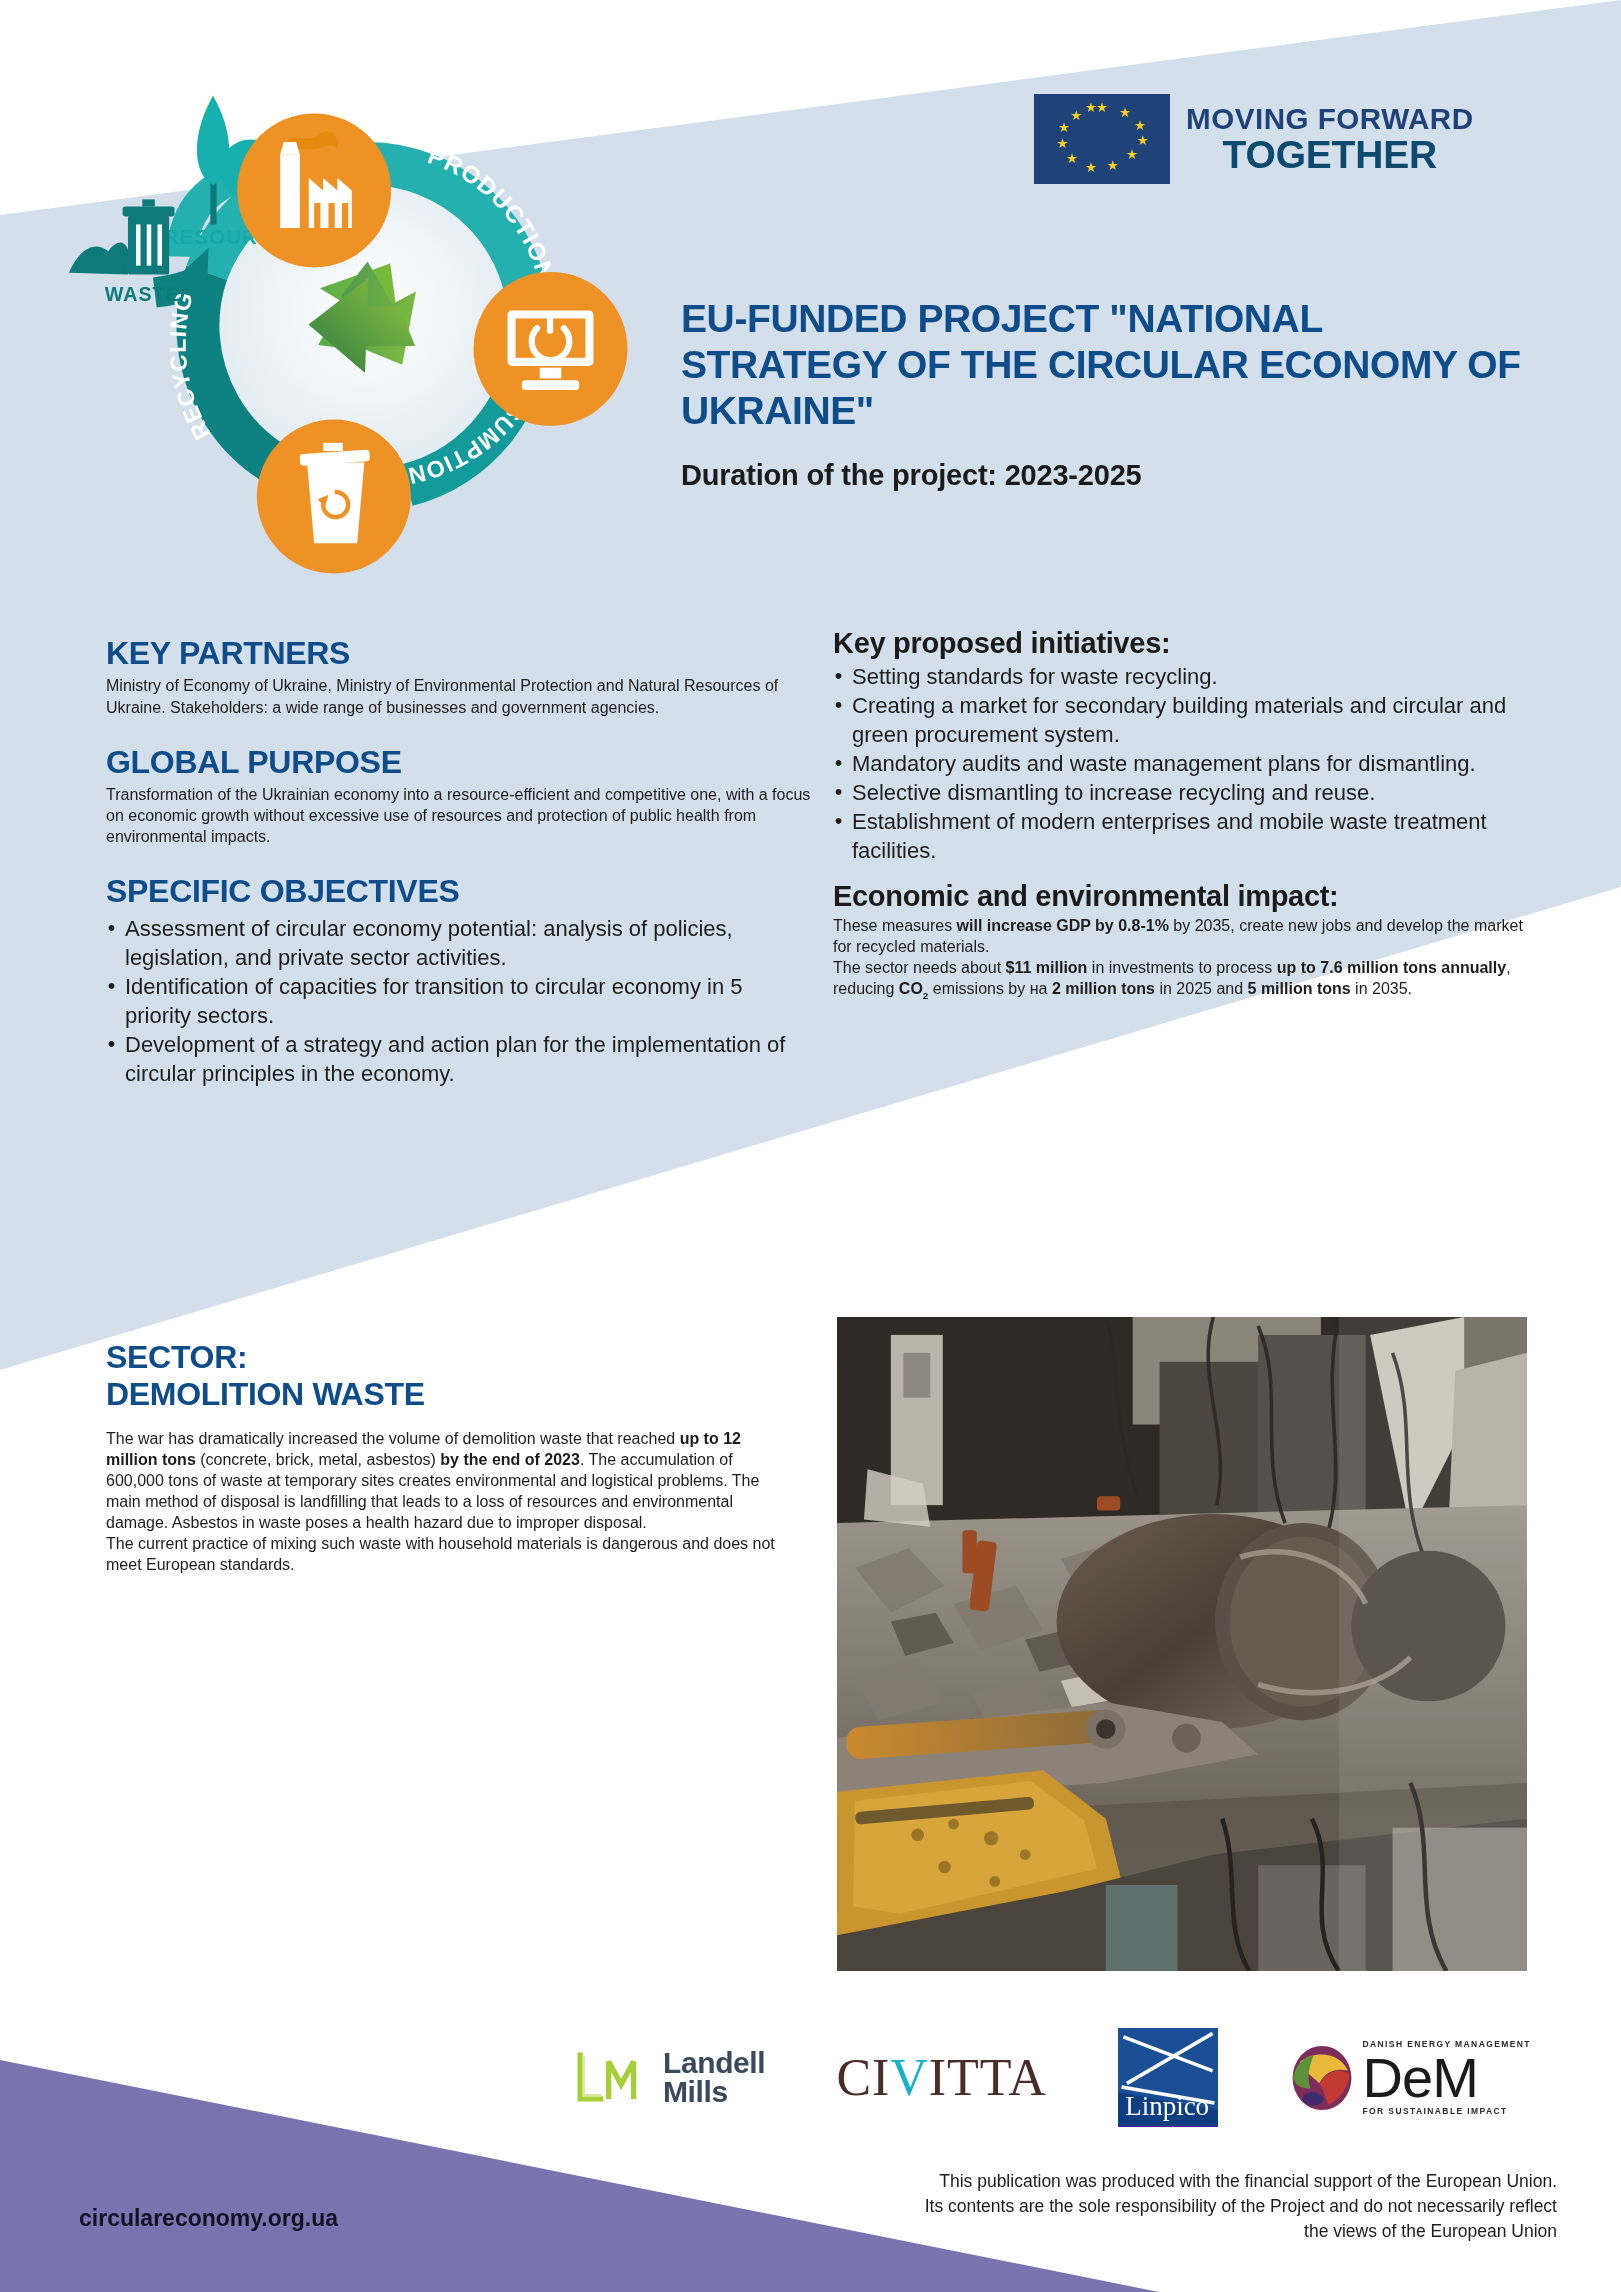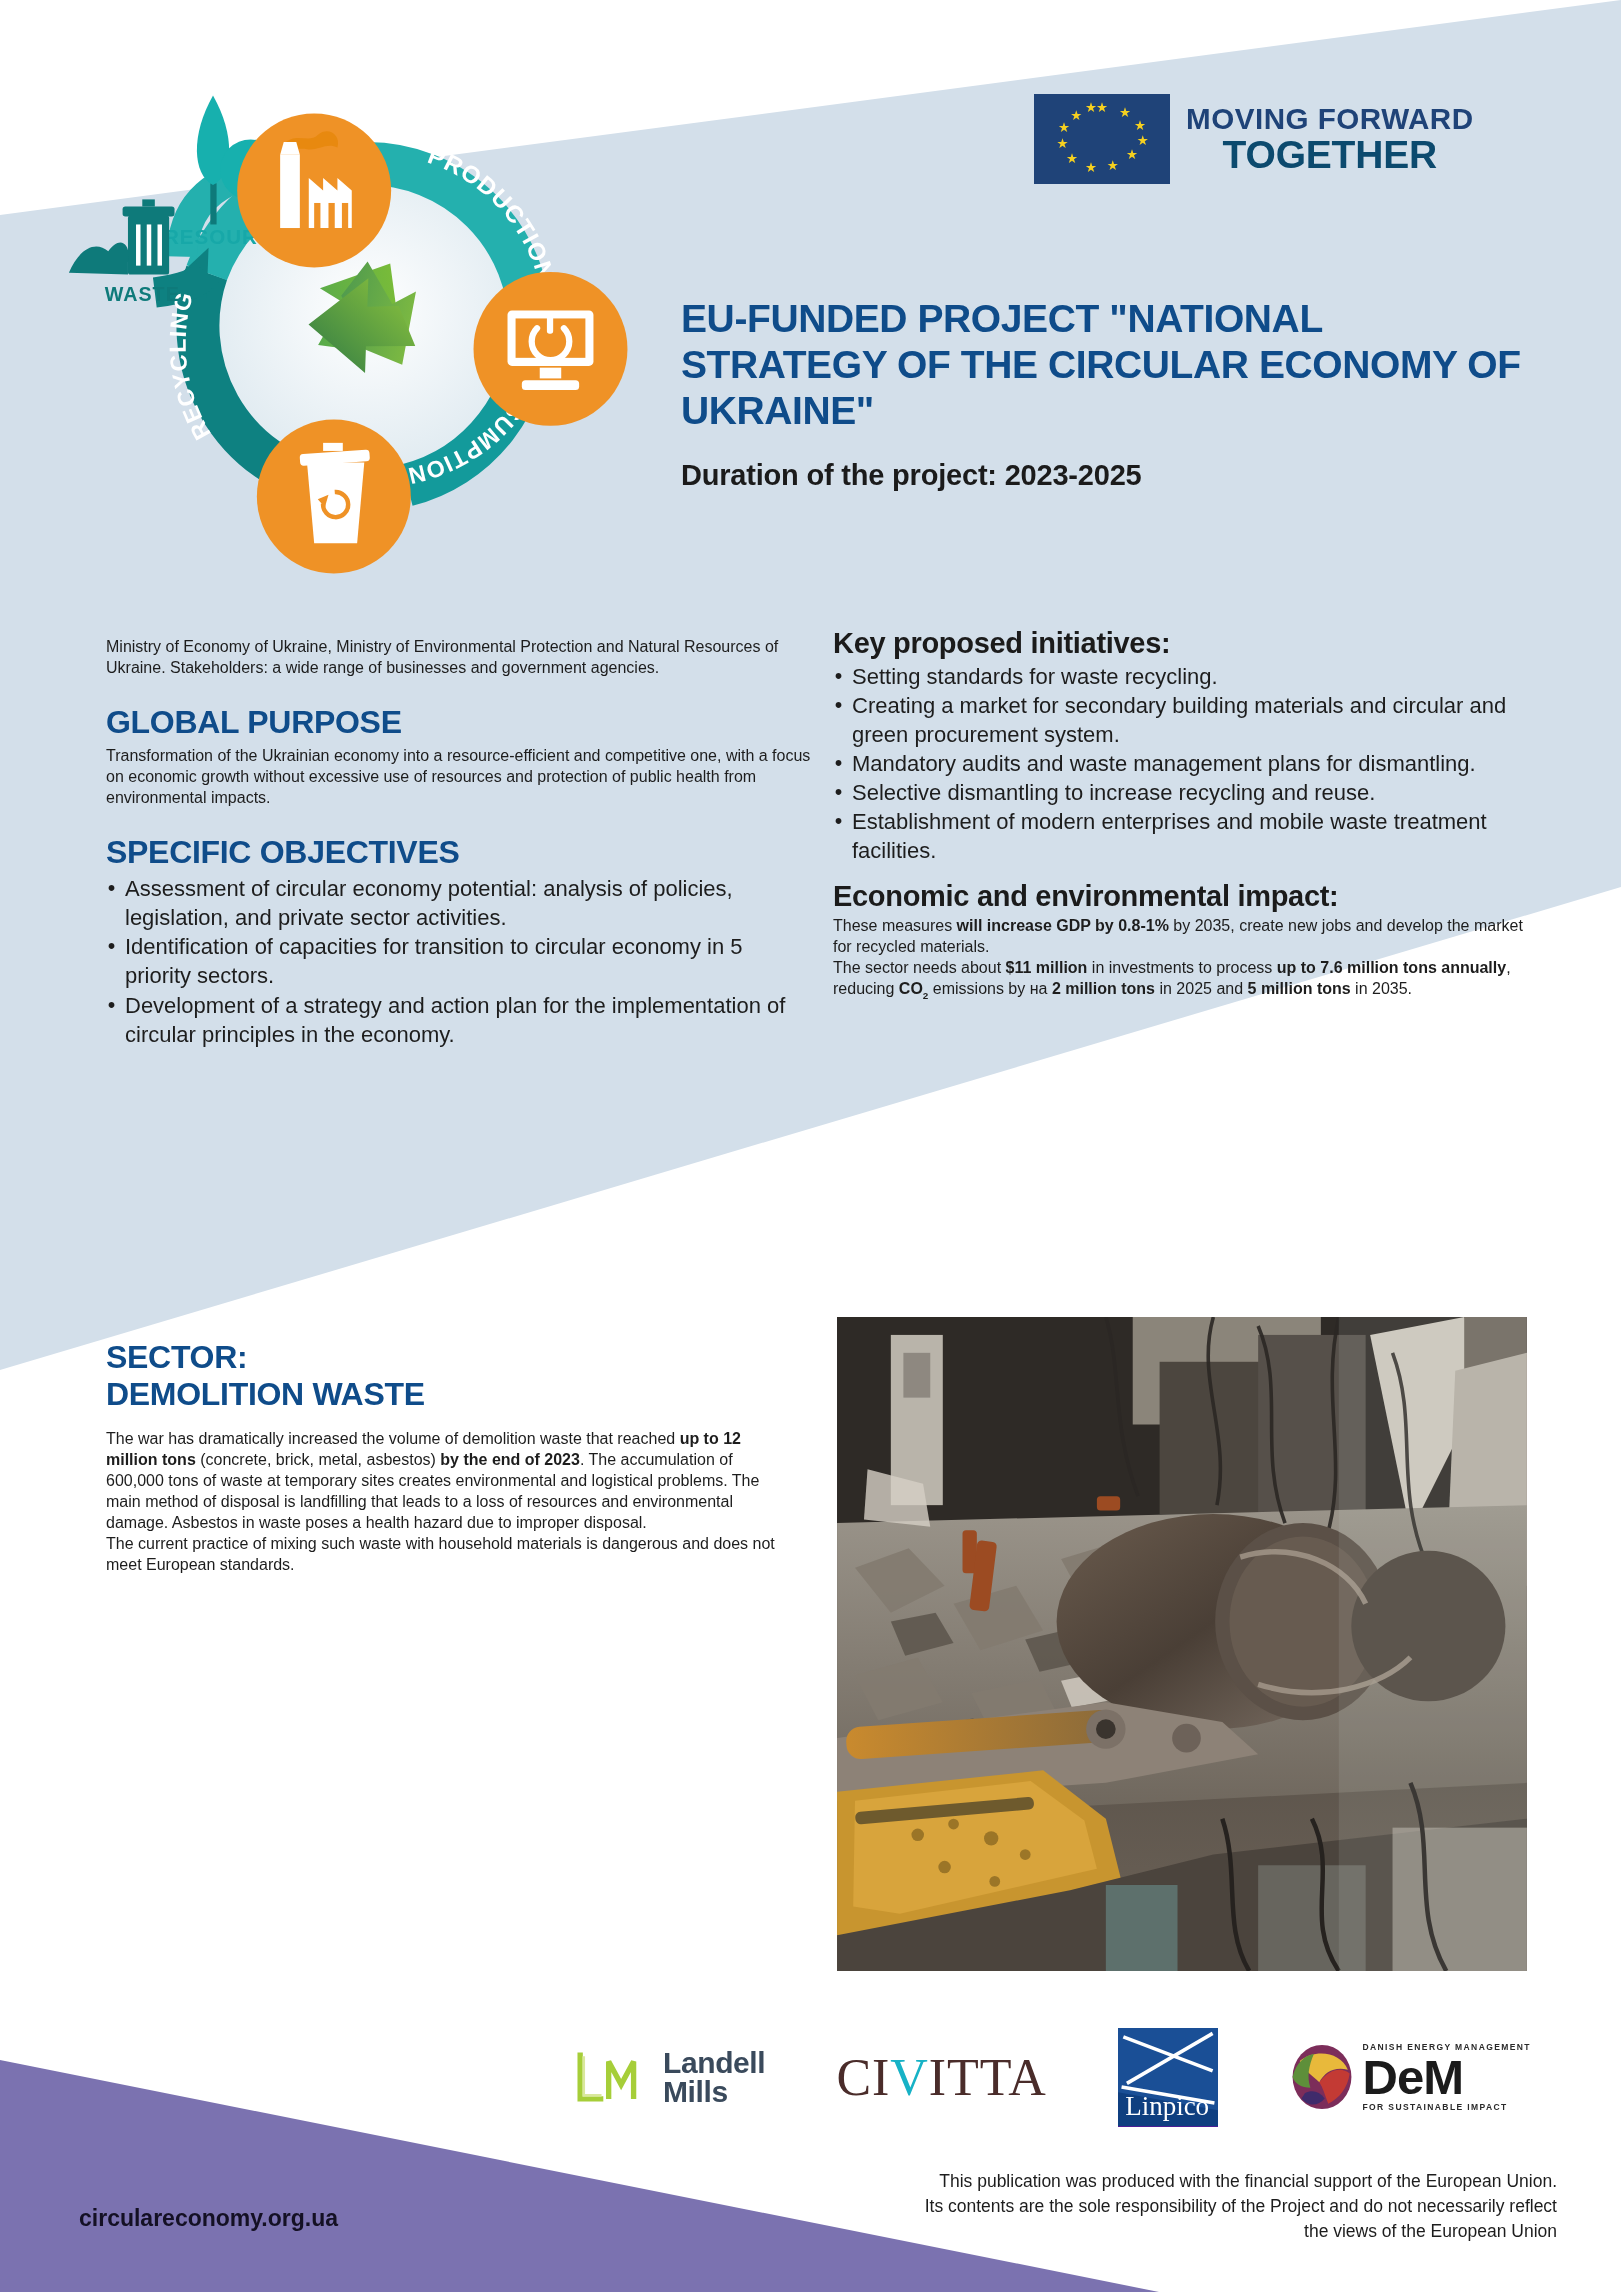--- a/index.html
+++ b/index.html
@@ -128,21 +128,21 @@
     position: absolute; left: 7.2px; bottom: 5.4px; color: #ffffff;
     font-size: 27px; font-weight: 400; font-family: "Liberation Serif", serif;
   }
   .logo-dem { display: flex; align-items: center; gap: 7.2px; }
   .dem-globe { width: 66px; height: 68px; }
   .dem-text { display: flex; flex-direction: column; line-height: 1; }
   .dem-top, .dem-bot {
     font-size: 8.5px; letter-spacing: 1.4px; color: #2a2a2a; font-weight: 600;
   }
   .dem-mid {
-    font-size: 49px; font-weight: 700; color: #1b1b1b; letter-spacing: -0.9px;
+    font-size: 56px; font-weight: 400; color: #1b1b1b; letter-spacing: -0.9px;
     line-height: 0.95; margin: 2.7px 0;
   }
 
   
   .disclaimer {
     position: absolute; right: 64px; top: 2169px; width: 878px;
     text-align: right; font-size: 17.5px; line-height: 1.42; color: #1d1d1d; z-index: 3;
   }
   .site-url {
     position: absolute; left: 79px; top: 2205px;
@@ -293,20 +293,21 @@
       <span class="l2">TOGETHER</span>
     </div>
   </div>
 
   <div class="title-block">
     <div class="main-title">EU-FUNDED PROJECT "NATIONAL STRATEGY OF THE CIRCULAR ECONOMY OF UKRAINE"</div>
     <div class="sub-title">Duration of the project: 2023-2025</div>
   </div>
 
   <div class="col-left">
+    <h2 class="sec-blue">KEY PARTNERS</h2>
     <p class="body">Ministry of Economy of Ukraine, Ministry of Environmental Protection and Natural Resources of Ukraine. Stakeholders: a wide range of businesses and government agencies.</p>
 
     <div class="gap"></div>
     <h2 class="sec-blue">GLOBAL PURPOSE</h2>
     <p class="body">Transformation of the Ukrainian economy into a resource-efficient and competitive one, with a focus on economic growth without excessive use of resources and protection of public health from environmental impacts.</p>
 
     <div class="gap"></div>
     <h2 class="sec-blue">SPECIFIC OBJECTIVES</h2>
     <ul class="bullets">
       <li class="body">Assessment of circular economy potential: analysis of policies, legislation, and private sector activities.</li>

